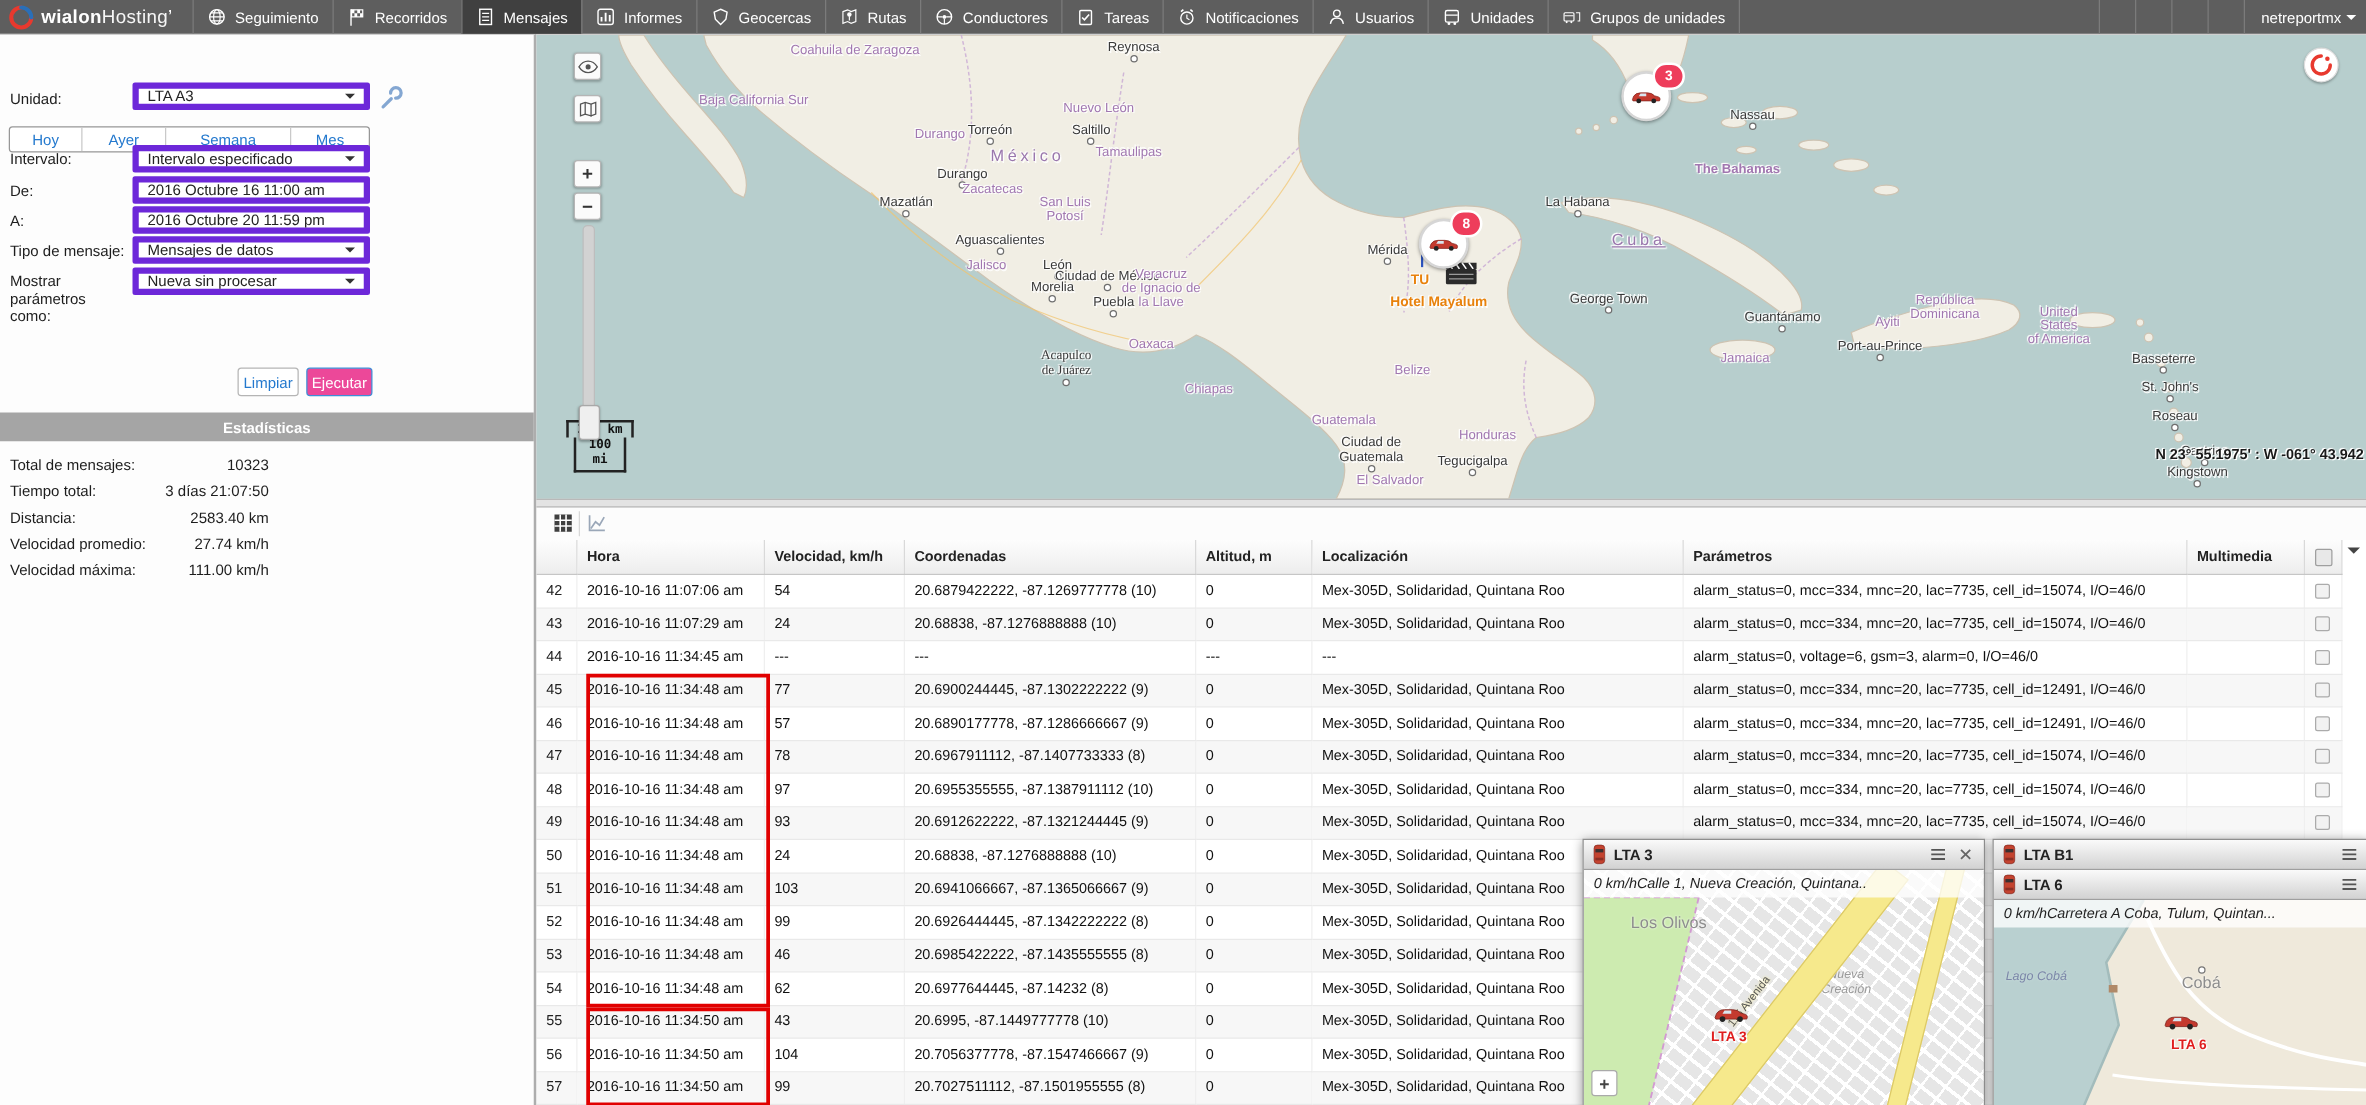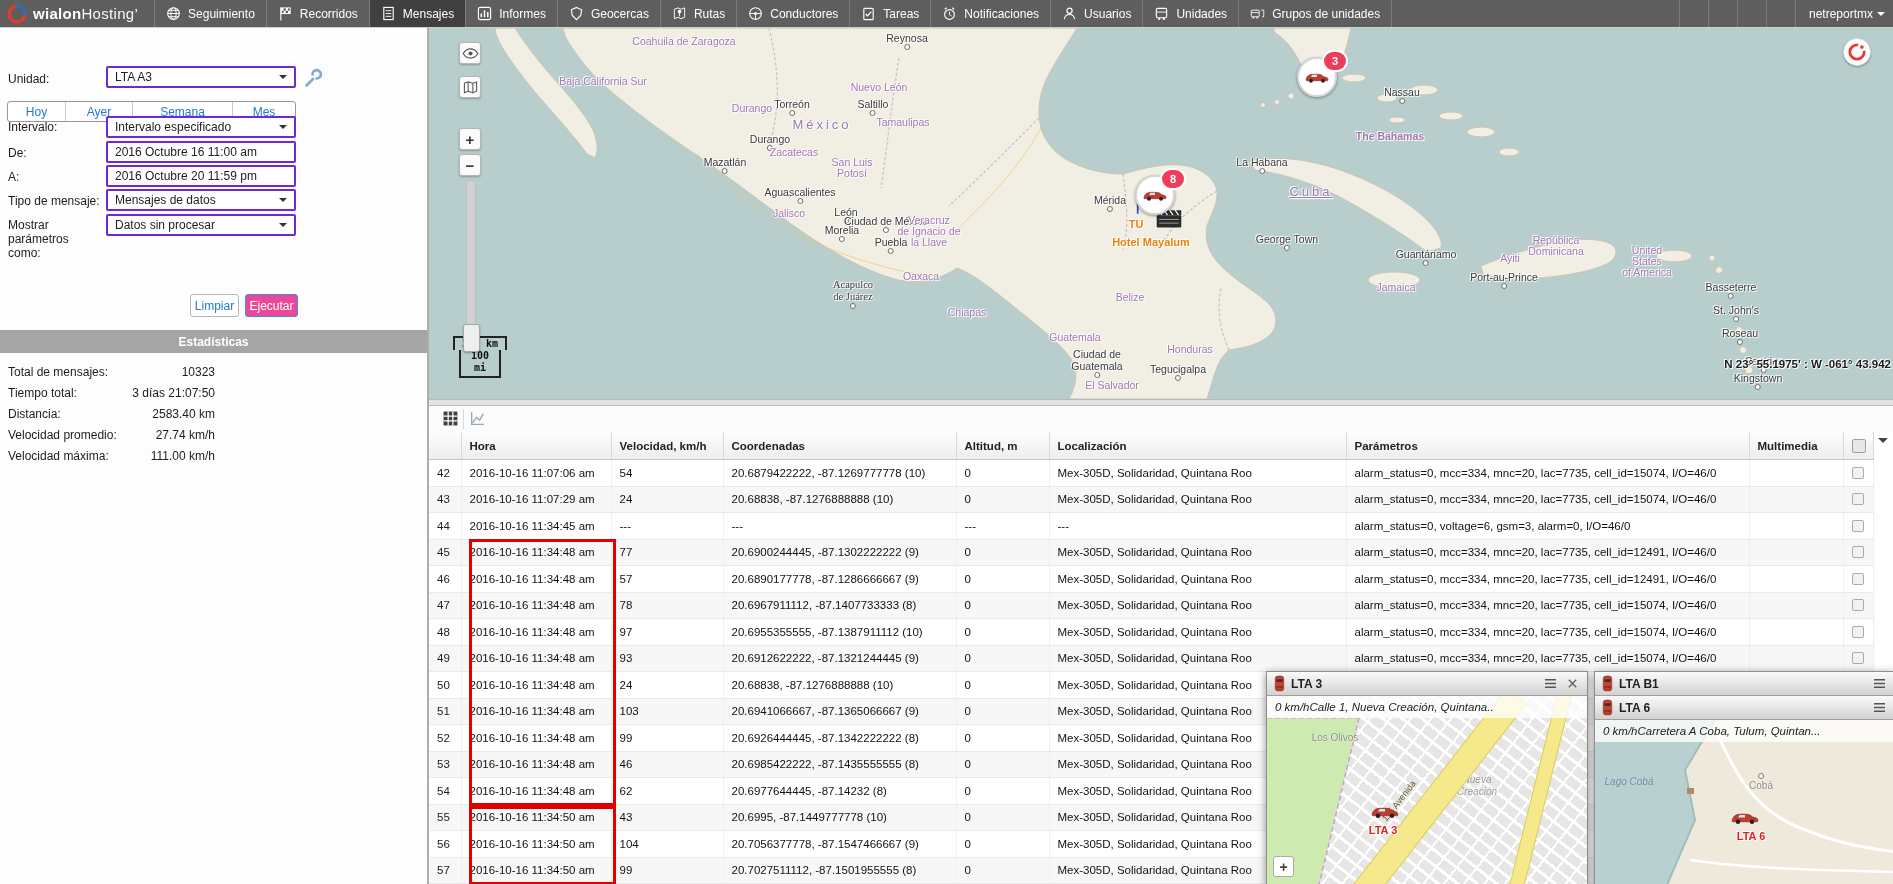--- a/index.html
+++ b/index.html
@@ -17,21 +17,21 @@
   .tab:last-child{border-right:1px solid #7b7b7b}
   .tab.active{background:#404040}
   .tab svg{width:15px;height:15px;display:block}
   .nav-right{margin-left:auto;display:flex;align-items:stretch}
   .nav-ic{display:flex;align-items:center;padding:0 14px;border-left:1px solid #7b7b7b;cursor:pointer}
   .nav-user{display:flex;align-items:center;gap:4px;padding:0 8px 0 13px;border-left:1px solid #7b7b7b;font-size:12px;cursor:pointer}
   .caret-dn{width:0;height:0;border:4px solid transparent;border-top-color:#fff;margin-top:4px}
   
   #sidebar{position:absolute;left:0;top:27px;width:427px;bottom:0;background:#fdfdfd;border-right:2px solid #adadad;border-top:1px solid #cfcfcf;z-index:20}
   .f-label{position:absolute;left:8px;font-size:12px;color:#1d1d1d;line-height:14px;white-space:pre-line}
-  .field{position:absolute;left:106px;width:190px;height:22px;border:2px solid #6d28d9;background:#fff;border-radius:2px;
+  .field{position:absolute;left:106px;width:190px;height:22px;border:5px solid #6d28d9;background:#fff;border-radius:2px;
          font-size:12px;color:#222;display:flex;align-items:center;padding:0 7px;box-sizing:border-box;cursor:pointer;white-space:nowrap;overflow:hidden}
   .field.sel::after{content:"";margin-left:auto;width:0;height:0;border:4px solid transparent;border-top-color:#333;transform:translateY(2px)}
   .wrench{position:absolute;left:303px;top:40px;width:20px;height:20px;cursor:pointer}
   .seg{position:absolute;left:7px;top:73px;width:289px;height:21px;display:flex;border:1px solid #979797;border-radius:3px;background:#fff;box-sizing:border-box;overflow:hidden}
   .seg>div{display:flex;align-items:center;justify-content:center;font-size:12px;color:#2479ce;border-left:1px solid #c9c9c9;cursor:pointer}
   .seg>div:first-child{border-left:none}
   .seg>div:nth-child(1){width:57px}.seg>div:nth-child(2){width:66px}.seg>div:nth-child(3){width:99px}.seg>div:nth-child(4){flex:1}
   .btn{position:absolute;height:23px;border-radius:3px;font-size:12px;display:flex;align-items:center;justify-content:center;cursor:pointer;box-sizing:border-box}
   #btn-clear{left:190px;top:266px;width:49px;border:1px solid #b5b5b5;background:#fff;color:#2479ce}
   #btn-exec{left:245px;top:266px;width:53px;border:1px solid #3d8fd8;background:#ec4899;color:#fff}
@@ -101,21 +101,21 @@
       display:flex;align-items:center;gap:6px;padding:0 7px;cursor:move}
   .phead .ptitle{font-size:12px;font-weight:bold;color:#222}
   .phead svg.cartop{width:11px;height:17px}
   .picon{margin-left:auto;width:16px;height:14px;display:flex;align-items:center;justify-content:center;cursor:pointer}
   .picon+.picon{margin-left:0}
   .picon svg{width:13px;height:11px}
   .pmap{position:relative;width:100%;overflow:hidden}
   .pstatus{position:absolute;left:0;right:0;top:0;height:22px;background:rgba(255,255,255,.78);font-style:italic;font-size:11.5px;color:#222;
       display:flex;align-items:center;padding:0 8px;z-index:4;white-space:nowrap;overflow:hidden}
   .pl{position:absolute;transform:translate(-50%,-50%);white-space:pre;text-align:center;pointer-events:none;line-height:12px}
-  .pl-place{font-size:10px;color:#8d8d8d;text-shadow:0 0 2px #fff}
+  .pl-place{font-size:13px;color:#8d8d8d;text-shadow:0 0 2px #fff}
   .pl-place.i{font-style:italic;font-size:10px;color:#9a9a9a}
   .pl-street{font-size:9px;color:#555;transform:translate(-50%,-50%) rotate(-52deg);text-shadow:0 0 2px #f6e98c}
   .pl-water{font-size:10px;font-style:italic;color:#7b86a8;text-shadow:0 0 2px #cfe0e0}
   .pl-place.d::after{content:"";position:absolute;left:50%;top:-7px;transform:translateX(-50%);width:4px;height:4px;border:1px solid #777;background:#fff;border-radius:50%}
   .pmarker{position:absolute;transform:translate(-50%,-50%);z-index:3}
   .pmarker svg{width:28px;height:15px}
   .pmarker-lb{position:absolute;transform:translate(-50%,0);font-size:11px;font-weight:bold;color:#e01f1f;z-index:3;
       text-shadow:0 0 2px #fff,1px 1px 0 #fff,-1px -1px 0 #fff}
   .pzoom{position:absolute;left:6px;bottom:8px;width:19px;height:19px;background:#fff;border:1px solid #aaa;border-radius:3px;
       font-size:14px;font-weight:bold;color:#444;display:flex;align-items:center;justify-content:center;cursor:pointer;z-index:4}
@@ -306,21 +306,21 @@
         <span>2016 Octubre 20 11:59 pm</span>
       </div>
     <span class="f-label" style="top:166px">Tipo de mensaje:</span>
     <div class="field sel" style="top:161px">
         <span>Mensajes de datos</span>
       </div>
     <span class="f-label" style="top:190px">Mostrar
 parámetros
 como:</span>
     <div class="field sel" style="top:186px">
-        <span>Datos sin procesar</span>
+        <span>Nueva sin procesar</span>
       </div>
     <div class="btn" id="btn-clear">Limpiar</div>
     <div class="btn" id="btn-exec">Ejecutar</div>
     <div id="stats-bar">Estadísticas</div>
     <div id="stats-rows">
         <div class="srow">
           <span class="slb">Total de mensajes:</span>
           <span class="svl">10323</span>
         </div>
         <div class="srow">

